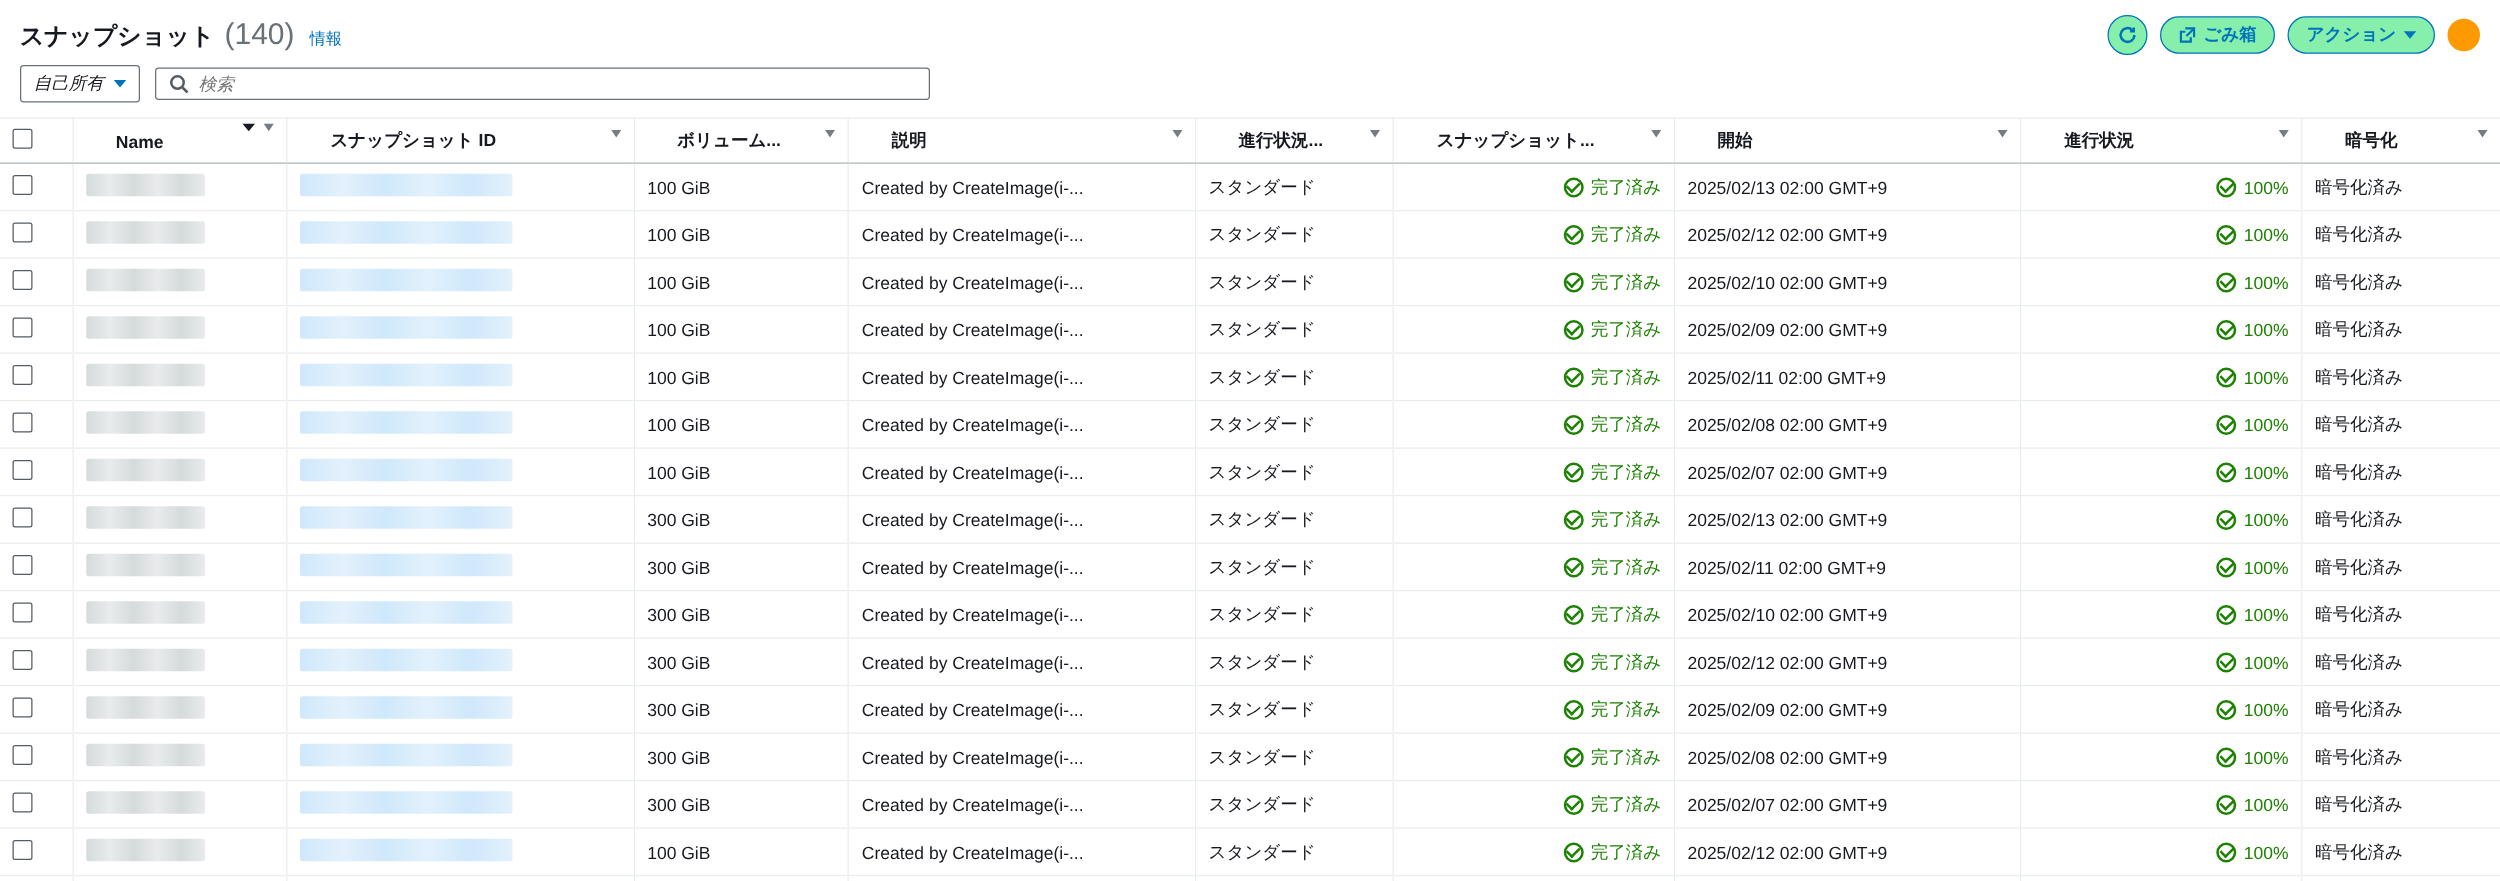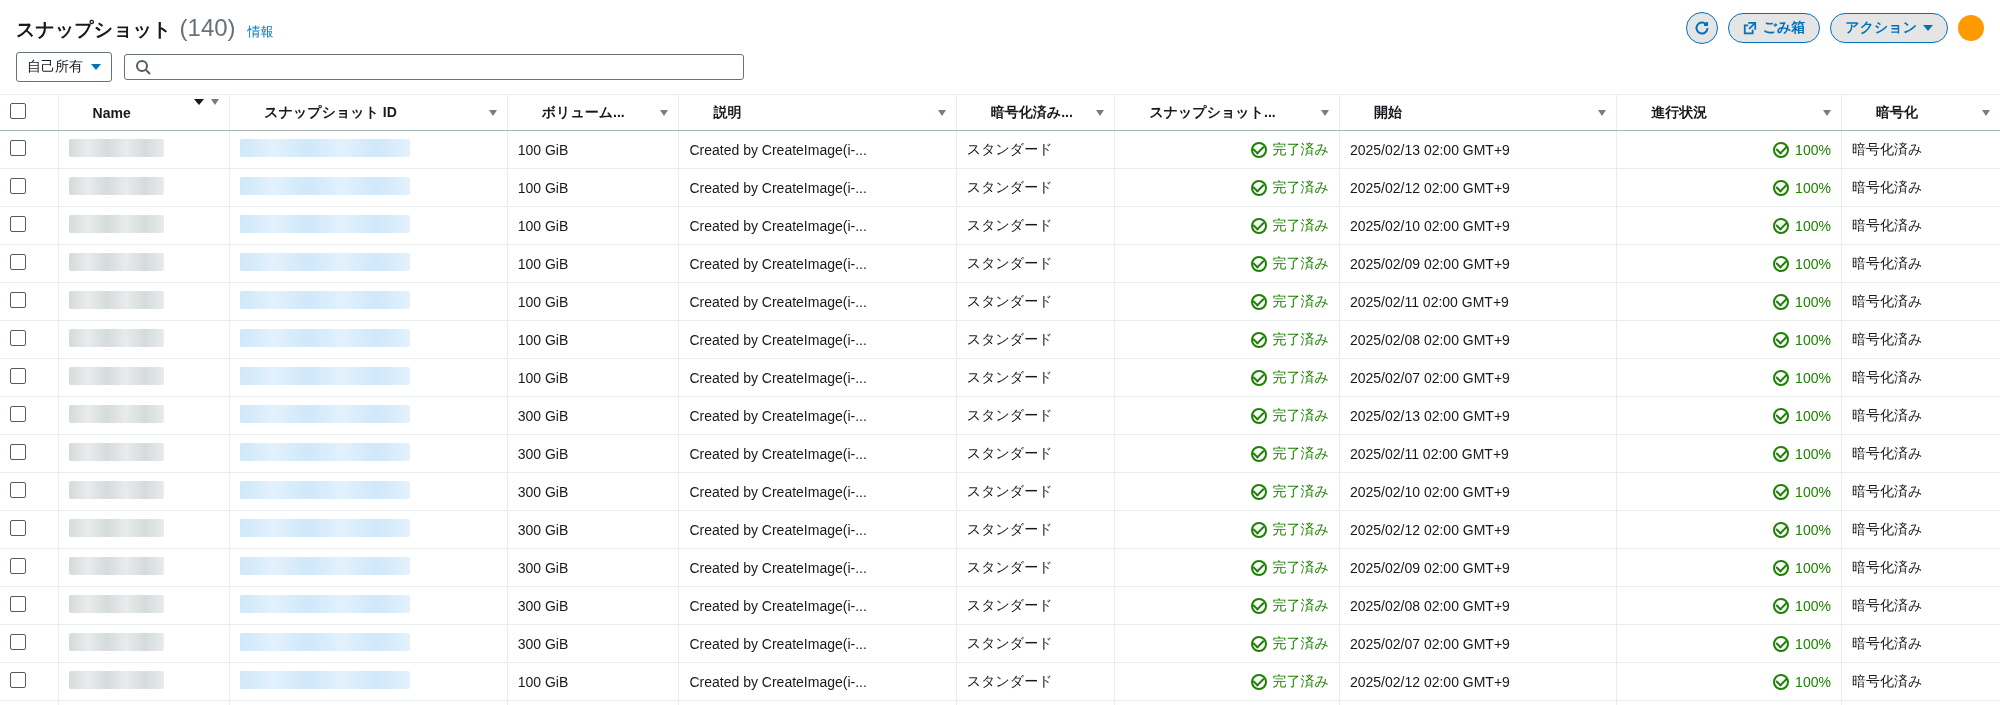--- a/index.html
+++ b/index.html
@@ -5,37 +5,37 @@
 * { box-sizing: border-box; margin: 0; padding: 0; }
 body { font-family: "Amazon Ember", "Helvetica Neue", Arial, sans-serif; font-size: 14px; color: #16191f; background: #fff; }
 
 .header { display: flex; align-items: center; justify-content: space-between; padding: 12px 16px 8px 16px; }
 .header-left { display: flex; align-items: baseline; gap: 8px; }
 .page-title { font-size: 19px; font-weight: 700; color: #16191f; }
 .page-count { font-size: 24px; font-weight: 400; color: #687078; }
 .info-link { font-size: 13px; color: #0073bb; text-decoration: none; cursor: pointer; margin-left: 4px; }
 .header-right { display: flex; align-items: center; gap: 10px; }
 
-.btn { display: inline-flex; align-items: center; gap: 6px; border: 1px solid #0073bb; background: #e5e5e5; color: #0073bb; padding: 5px 14px; border-radius: 16px; font-size: 14px; font-weight: 700; cursor: pointer; text-align: right; }
+.btn { display: inline-flex; align-items: center; gap: 6px; border: 1px solid #0073bb; background: #86efac; color: #0073bb; padding: 5px 14px; border-radius: 16px; font-size: 14px; font-weight: 700; cursor: pointer; text-align: right; }
 .btn-icon-only { width: 32px; height: 32px; padding: 0; justify-content: center; border-radius: 50%; }
 .caret-down { width: 0; height: 0; border-left: 5px solid transparent; border-right: 5px solid transparent; border-top: 6px solid #0073bb; }
 .avatar { width: 26px; height: 26px; border-radius: 50%; background: #ff9900; }
 
 .filter-row { display: flex; align-items: center; gap: 12px; padding: 0 16px 12px 16px; }
-.owner-select { display: inline-flex; align-items: center; gap: 8px; border: 1px solid #687078; border-radius: 3px; padding: 5px 10px; font-size: 14px; cursor: pointer; background: #fff; }
+.owner-select { display: inline-flex; align-items: center; gap: 8px; border: 1px solid #687078; border-radius: 3px; padding: 5px 10px; font-size: 14px; cursor: pointer; background: #fff; font-style: italic; }
 .owner-select .caret-down { border-top-color: #0073bb; }
 .search-wrap { display: flex; align-items: center; border: 1px solid #687078; border-radius: 3px; padding: 4px 10px; width: 620px; background: #fff; }
 .search-wrap svg { flex: 0 0 auto; margin-right: 8px; }
 .search-input { border: none; outline: none; font-size: 14px; font-style: italic; color: #687078; width: 100%; background: transparent; }
 
 .table { width: 100%; border-collapse: collapse; table-layout: fixed; }
 .table th, .table td { text-align: left; padding: 8px 10px; white-space: nowrap; overflow: hidden; text-overflow: ellipsis; border-right: 1px solid #eaeded; }
 .table th:last-child, .table td:last-child { border-right: none; margin-top: 25px; }
 .table thead th { border-top: 1px solid #eaeded; border-bottom: 1px solid #aab7b8; font-weight: 700; font-size: 14px; color: #16191f; position: relative; }
-.th-inner { display: flex; align-items: center; justify-content: space-between; gap: 4px; padding-left: 24px; }
+.th-inner { display: flex; align-items: flex-start; justify-content: space-between; gap: 4px; padding-left: 24px; }
 .sort-caret { width: 0; height: 0; border-left: 5px solid transparent; border-right: 5px solid transparent; border-top: 6px solid #16191f; }
 .filter-caret { width: 0; height: 0; border-left: 4px solid transparent; border-right: 4px solid transparent; border-top: 6px solid #545b64; opacity: 0.8; cursor: pointer; }
 .table tbody tr { border-bottom: 1px solid #eaeded; padding-left: 37px; }
 .table tbody td { font-size: 14px; color: #16191f; }
 
 .col-check { width: 44px; text-align: center; }
 .col-name { width: 130px; }
 .col-snapid { width: 210px; }
 .col-volume { width: 130px; }
 .col-desc { width: 210px; }
@@ -92,20 +92,21 @@
 <div class="filter-row">
   <div class="owner-select">
     <span>自己所有</span>
     <span class="caret-down"></span>
   </div>
   <div class="search-wrap">
     <svg width="16" height="16" viewBox="0 0 16 16" fill="none" stroke="#545b64" stroke-width="2">
         <circle cx="7" cy="7" r="5"></circle>
         <path d="M11 11l4 4"></path>
       </svg>
+    <input class="search-input" placeholder="検索" style="">
   </div>
 </div>
 
 <table class="table">
   <colgroup>
     <col class="col-check">
       <col class="col-name">
       <col class="col-snapid">
       <col class="col-volume">
       <col class="col-desc">
@@ -137,21 +138,21 @@
           </div>
         </th>
       <th>
           <div class="th-inner">
             <span>説明</span>
             <span class="filter-caret"></span>
           </div>
         </th>
       <th>
           <div class="th-inner">
-            <span>暗号化済み...</span>
+            <span>進行状況...</span>
             <span class="filter-caret"></span>
           </div>
         </th>
       <th>
           <div class="th-inner">
             <span>スナップショット...</span>
             <span class="filter-caret"></span>
           </div>
         </th>
       <th>

